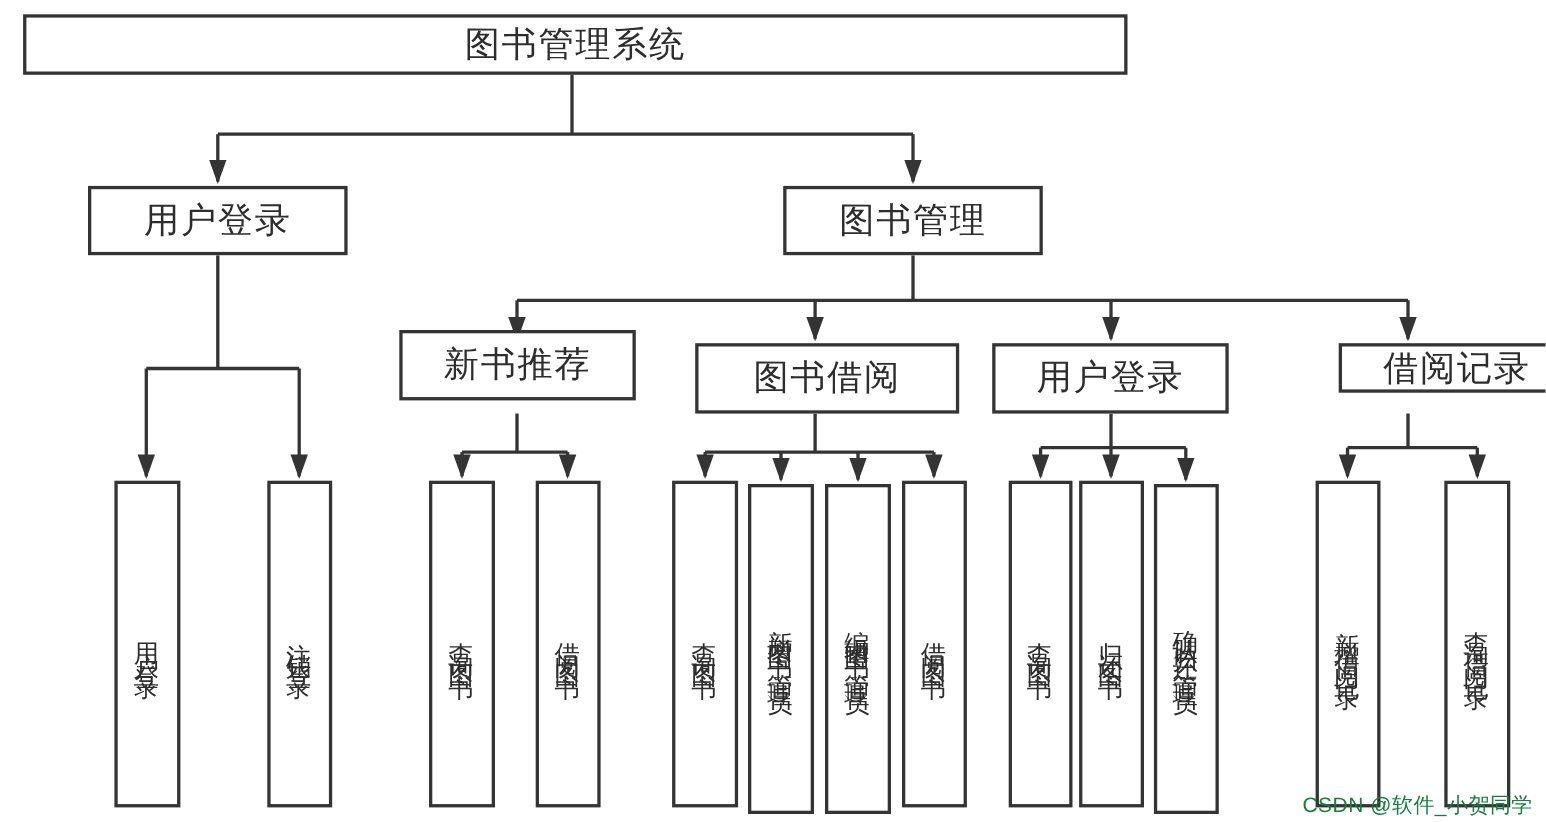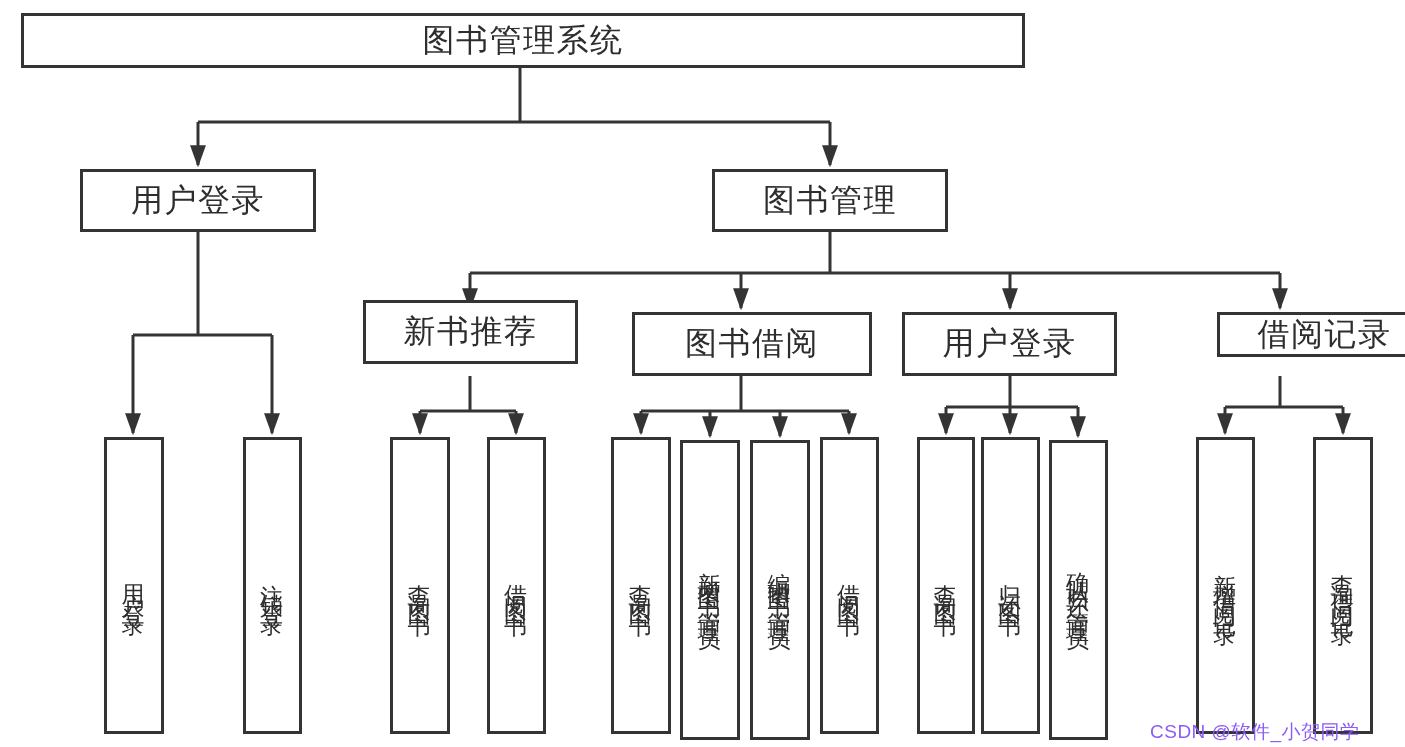--- a/index.html
+++ b/index.html
@@ -17,22 +17,22 @@
     display:flex;align-items:center;justify-content:center;
     white-space:nowrap;
   }
   .h{font-size:32px;letter-spacing:1.5px;}
   .v{
     writing-mode:vertical-rl;text-orientation:mixed;
     font-size:23px;letter-spacing:10px;
   }
   .v.dense{letter-spacing:8px;}
   .watermark{
-    position:absolute;z-index:5;left:1150px;top:719px;
-    font-size:19px;color:#8b5cf6;letter-spacing:0.5px;white-space:nowrap;
+    position:absolute;z-index:5;left:1184px;top:719px;
+    font-size:19px;color:#15803d;letter-spacing:0.5px;white-space:nowrap;
   }
 </style>
 </head>
 <body>
 
 <div class="stage">
 
   <svg class="connectors" width="1405" height="747" viewBox="0 0 1405 747">
     <defs>
       <marker id="arw" viewBox="0 0 14 10" refX="12.5" refY="5" markerWidth="7.4" markerHeight="5.4" orient="auto" markerUnits="strokeWidth">

